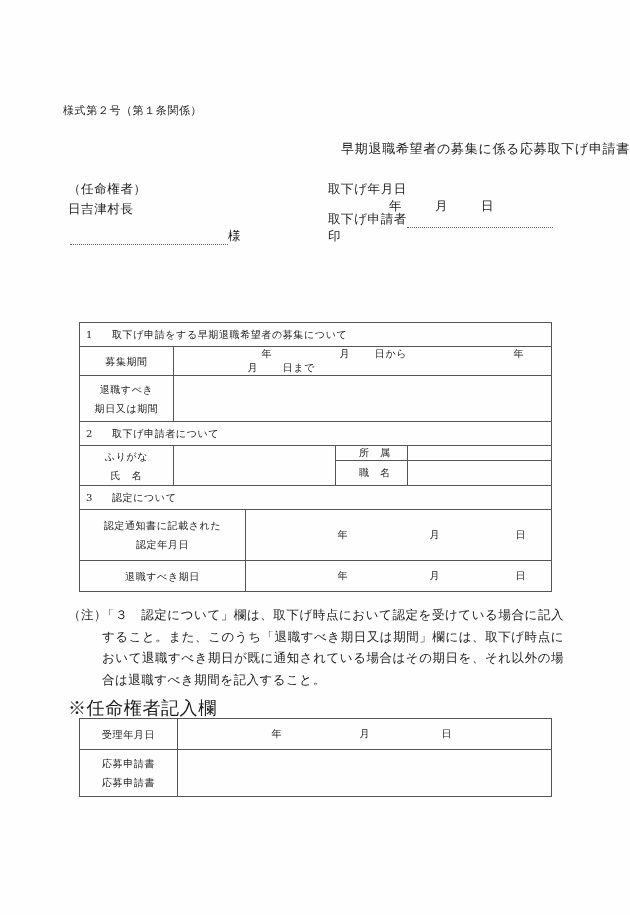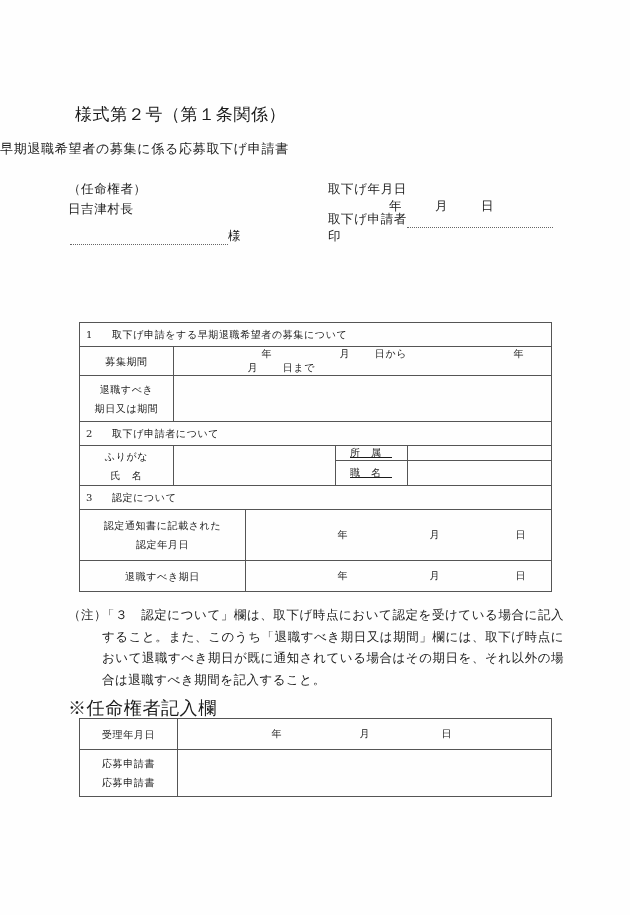--- a/index.html
+++ b/index.html
@@ -6,22 +6,22 @@
   body{
     width:630px;height:915px;
     background:#fefefe;
     font-family:"DejaVu Serif","Liberation Serif",serif;
     color:#1b1b1b;
     -webkit-font-smoothing:antialiased;
   }
   .page{position:relative;width:630px;height:915px;overflow:hidden;}
 
   
-  .form-no{position:absolute;left:75px;top:103px;font-size:17px;letter-spacing:.6px;}
-  .doc-title{position:absolute;left:0;top:140px;width:630px;text-align:left;
+  .form-no{position:absolute;left:63px;top:103px;font-size:11px;letter-spacing:.6px;}
+  .doc-title{position:absolute;left:0;top:140px;width:630px;text-align:right;
              font-size:13px;letter-spacing:.7px;}
 
   
   .hdr{position:absolute;left:68px;top:181px;width:494px;font-size:12.5px;letter-spacing:.6px;}
   .hdr-row{position:relative;height:20px;}
   .hdr-left{position:absolute;left:0;top:0;text-align:center;}
   .hdr-right{position:absolute;left:260px;top:0;}
   .date-ph{display:inline-block;}
   .date-ph .y{display:inline-block;width:74px;text-align:right;}
   .date-ph .m{display:inline-block;width:46px;text-align:right;}
@@ -60,21 +60,21 @@
   .spread3{display:inline-block;width:100%;}
   .spread3 .y{display:inline-block;width:96px;text-align:right;}
   .spread3 .m{display:inline-block;width:92px;text-align:right;}
   .spread3 .d{display:inline-block;width:86px;text-align:right;}
 
   .spread-b{display:inline-block;width:100%;}
   .spread-b .y{display:inline-block;width:98px;text-align:right;}
   .spread-b .m{display:inline-block;width:88px;text-align:right;}
   .spread-b .d{display:inline-block;width:82px;text-align:right;}
 
-  .kv{letter-spacing:1.1em;text-align:left;padding-left:14px;text-decoration:underline;}
+  .kv{letter-spacing:1.1em;text-align:right;padding-left:14px;}
 
   
   .note{position:absolute;left:68px;top:604px;width:496px;
         font-size:12.5px;line-height:21.5px;letter-spacing:.5px;text-align:justify;}
   .note-mark{position:absolute;left:0;top:0;}
   .note-body{margin-left:34px;display:block;}
 
   .sub-head{position:absolute;left:68px;top:696px;font-size:18px;letter-spacing:.6px;}
 </style>
 </head>

